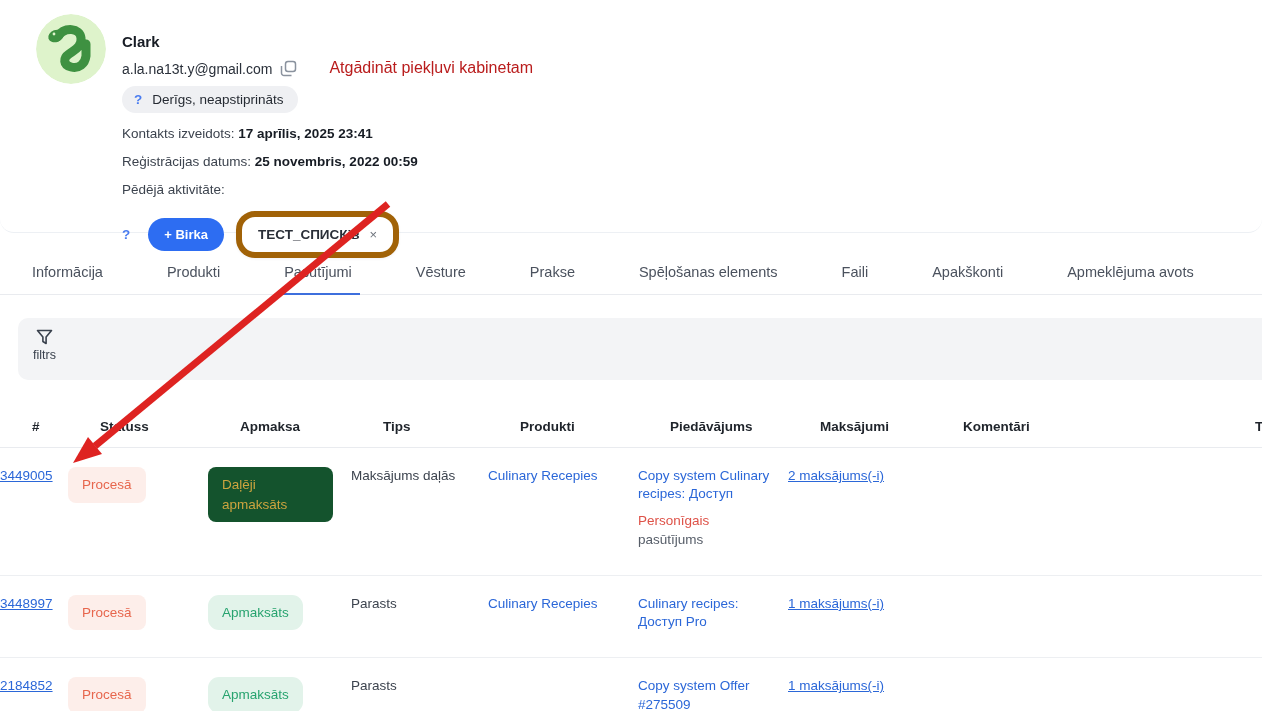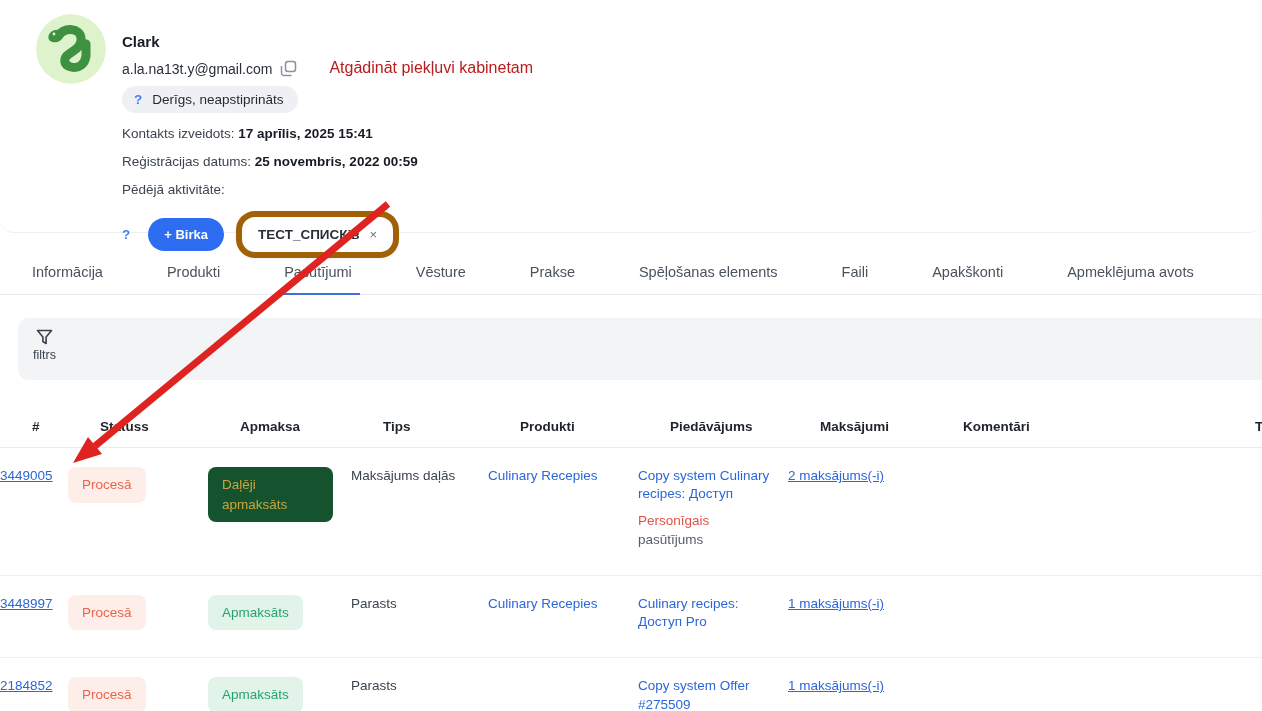--- a/index.html
+++ b/index.html
@@ -83,21 +83,21 @@
   .cell { font-size:13.5px; color:#3c434e; padding-right:18px; line-height:1.35; }
   .order-link { color:#2b67d8; text-decoration:underline; cursor:pointer; }
   .cell-link { color:#2b67d8; text-decoration:none; cursor:pointer; }
   .pay-link { color:#2b67d8; text-decoration:underline; cursor:pointer; }
   .badge {
     display:inline-block; border-radius:8px; padding:8px 14px;
     font-size:13.5px; line-height:1.45;
   }
   .b-status { background:#fdeeea; color:#e7664d; }
   .b-partial { background:#14532d; color:#cda43f; max-width:126px; }
-  .b-paid { background:#e2f3ea; color:#27a36f; }
+  .b-paid { background:#e2f3ea; color:#27a36f;border-radius:11px; }
   .offer-note { margin-top:9px; }
   .note-red { color:#de5248; }
   .note-gray { color:#565d68; }
 
   
   .arrow-overlay { position:absolute; top:0; left:0; z-index:5; pointer-events:none; }
 </style>
 </head>
 <body>
 
@@ -121,21 +121,21 @@
         </svg>
       </span>
       <a class="blue-link">Atgādināt piekļuvi kabinetam</a>
     </div>
     <div class="status-pill">
       <span class="q-mark">?</span>
       <span>Derīgs, neapstiprināts</span>
     </div>
     <div class="meta-line">
       <span>Kontakts izveidots:</span>
-      <b>17 aprīlis, 2025 15:41</b>
+      <b>17 aprīlis, 2025 23:41</b>
     </div>
     <div class="meta-line">
       <span>Reģistrācijas datums:</span>
       <b>25 novembris, 2022 00:59</b>
     </div>
     <div class="meta-line">
       <span>Pēdējā aktivitāte:</span>
       <b></b>
     </div>
     <div class="tag-row">

